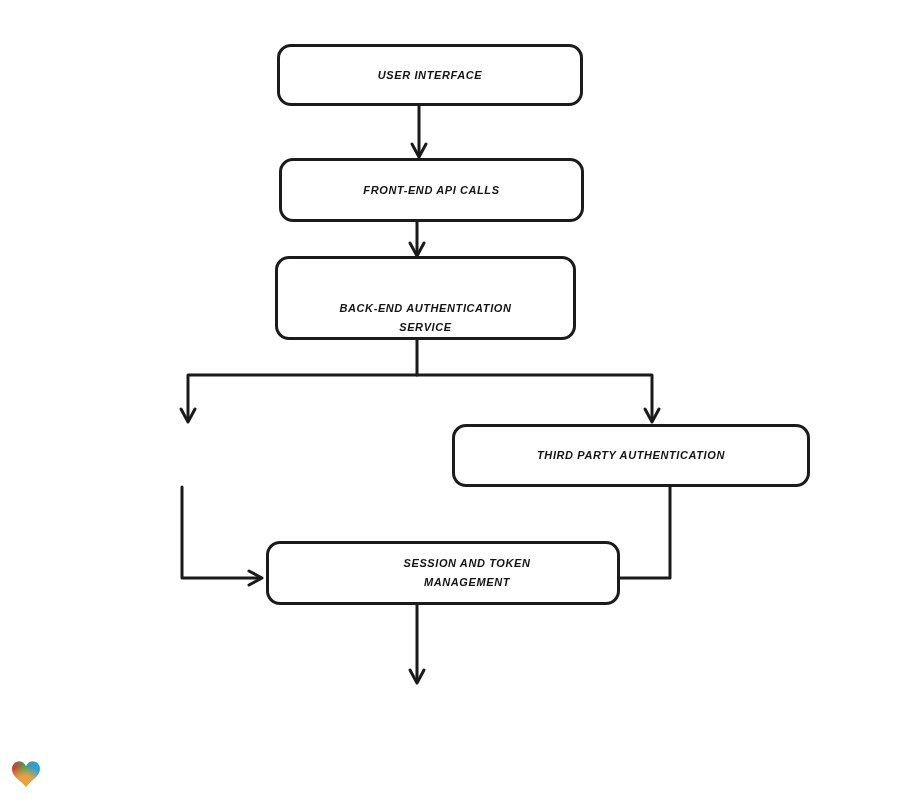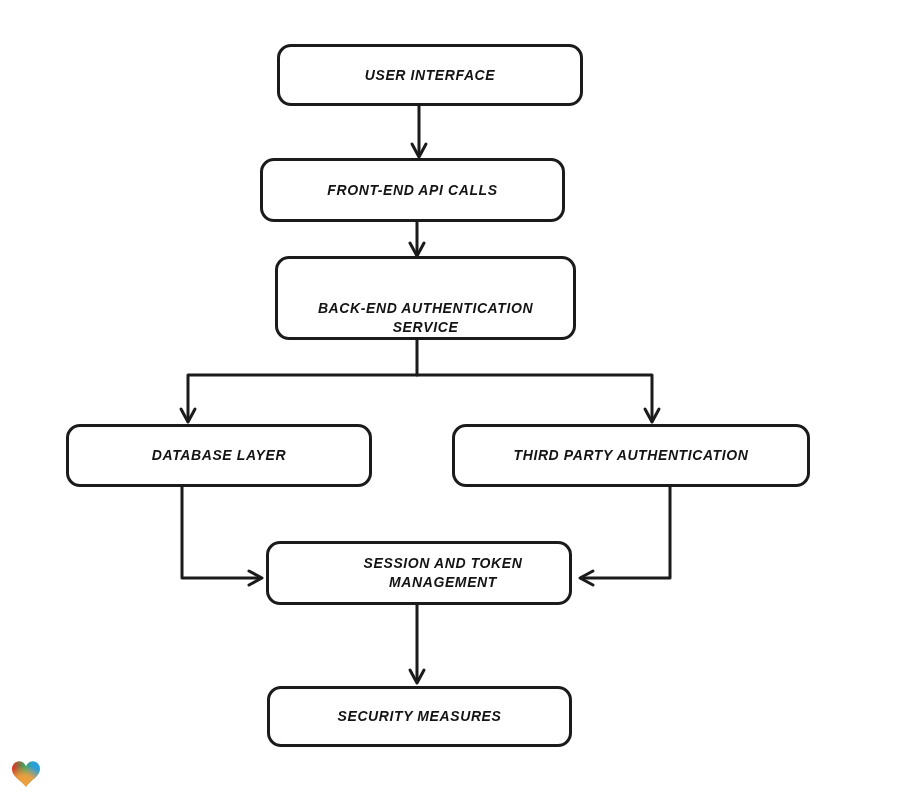--- a/index.html
+++ b/index.html
@@ -34,21 +34,21 @@
     box-sizing: border-box;
     background: #ffffff;
     border: 3.5px solid #1b1b1b;
     border-radius: 14px;
     display: flex;
     align-items: center;
     justify-content: center;
     text-align: center;
   }
   .node .label {
-    font-size: 14px;
+    font-size: 11px;
     font-style: italic;
     font-weight: bold;
     letter-spacing: 0.6px;
     line-height: 19px;
     color: #141414;
     text-transform: uppercase;
   }
   .node--backend .label { max-width: 220px; }
   .node--session .label { max-width: 170px; }
   .logo {
@@ -99,43 +99,37 @@
     <g>
       <path d="M417 605 L417 679"></path>
       <path d="M410 670 L417 683 L424 670"></path>
     </g>
   </svg>
 
   <div class="node" style="left:277px; top:44px; width:306px; height:62px;">
     <span class="label">USER INTERFACE</span>
   </div>
 
-  <div class="node" style="left:260px; top:158px; width:305px; height:64px;">
+  <div class="node" style="left:279px; top:158px; width:305px; height:64px;">
     <span class="label">FRONT-END API CALLS</span>
   </div>
 
   <div class="node node--backend" style="left:275px; top:256px; width:301px; height:84px;align-items:flex-end;">
     <span class="label">BACK-END AUTHENTICATION SERVICE</span>
   </div>
 
-  <div class="node" style="left:66px; top:424px; width:306px; height:63px;">
-    <span class="label">DATABASE LAYER</span>
-  </div>
 
   <div class="node" style="left:452px; top:424px; width:358px; height:63px;">
     <span class="label">THIRD PARTY AUTHENTICATION</span>
   </div>
 
-  <div class="node node--session" style="left:266px; top:541px; width:306px; height:64px;padding-left:48px;">
+  <div class="node node--session" style="left:266px; top:541px; width:354px; height:64px;padding-left:48px;">
     <span class="label">SESSION AND TOKEN MANAGEMENT</span>
   </div>
 
-  <div class="node" style="left:267px; top:686px; width:305px; height:61px;">
-    <span class="label">SECURITY MEASURES</span>
-  </div>
 
   <svg class="logo" viewBox="0 0 32 29" xmlns="http://www.w3.org/2000/svg">
     <defs>
       <linearGradient id="heart-base" x1="0" y1="0" x2="1" y2="0">
         <stop offset="0" stop-color="#e5301f"></stop>
         <stop offset="0.45" stop-color="#3fa45f"></stop>
         <stop offset="0.75" stop-color="#2b9fd8"></stop>
         <stop offset="1" stop-color="#2b9fd8"></stop>
       </linearGradient>
       <radialGradient id="heart-orange" cx="0.45" cy="0.95" r="0.78">

